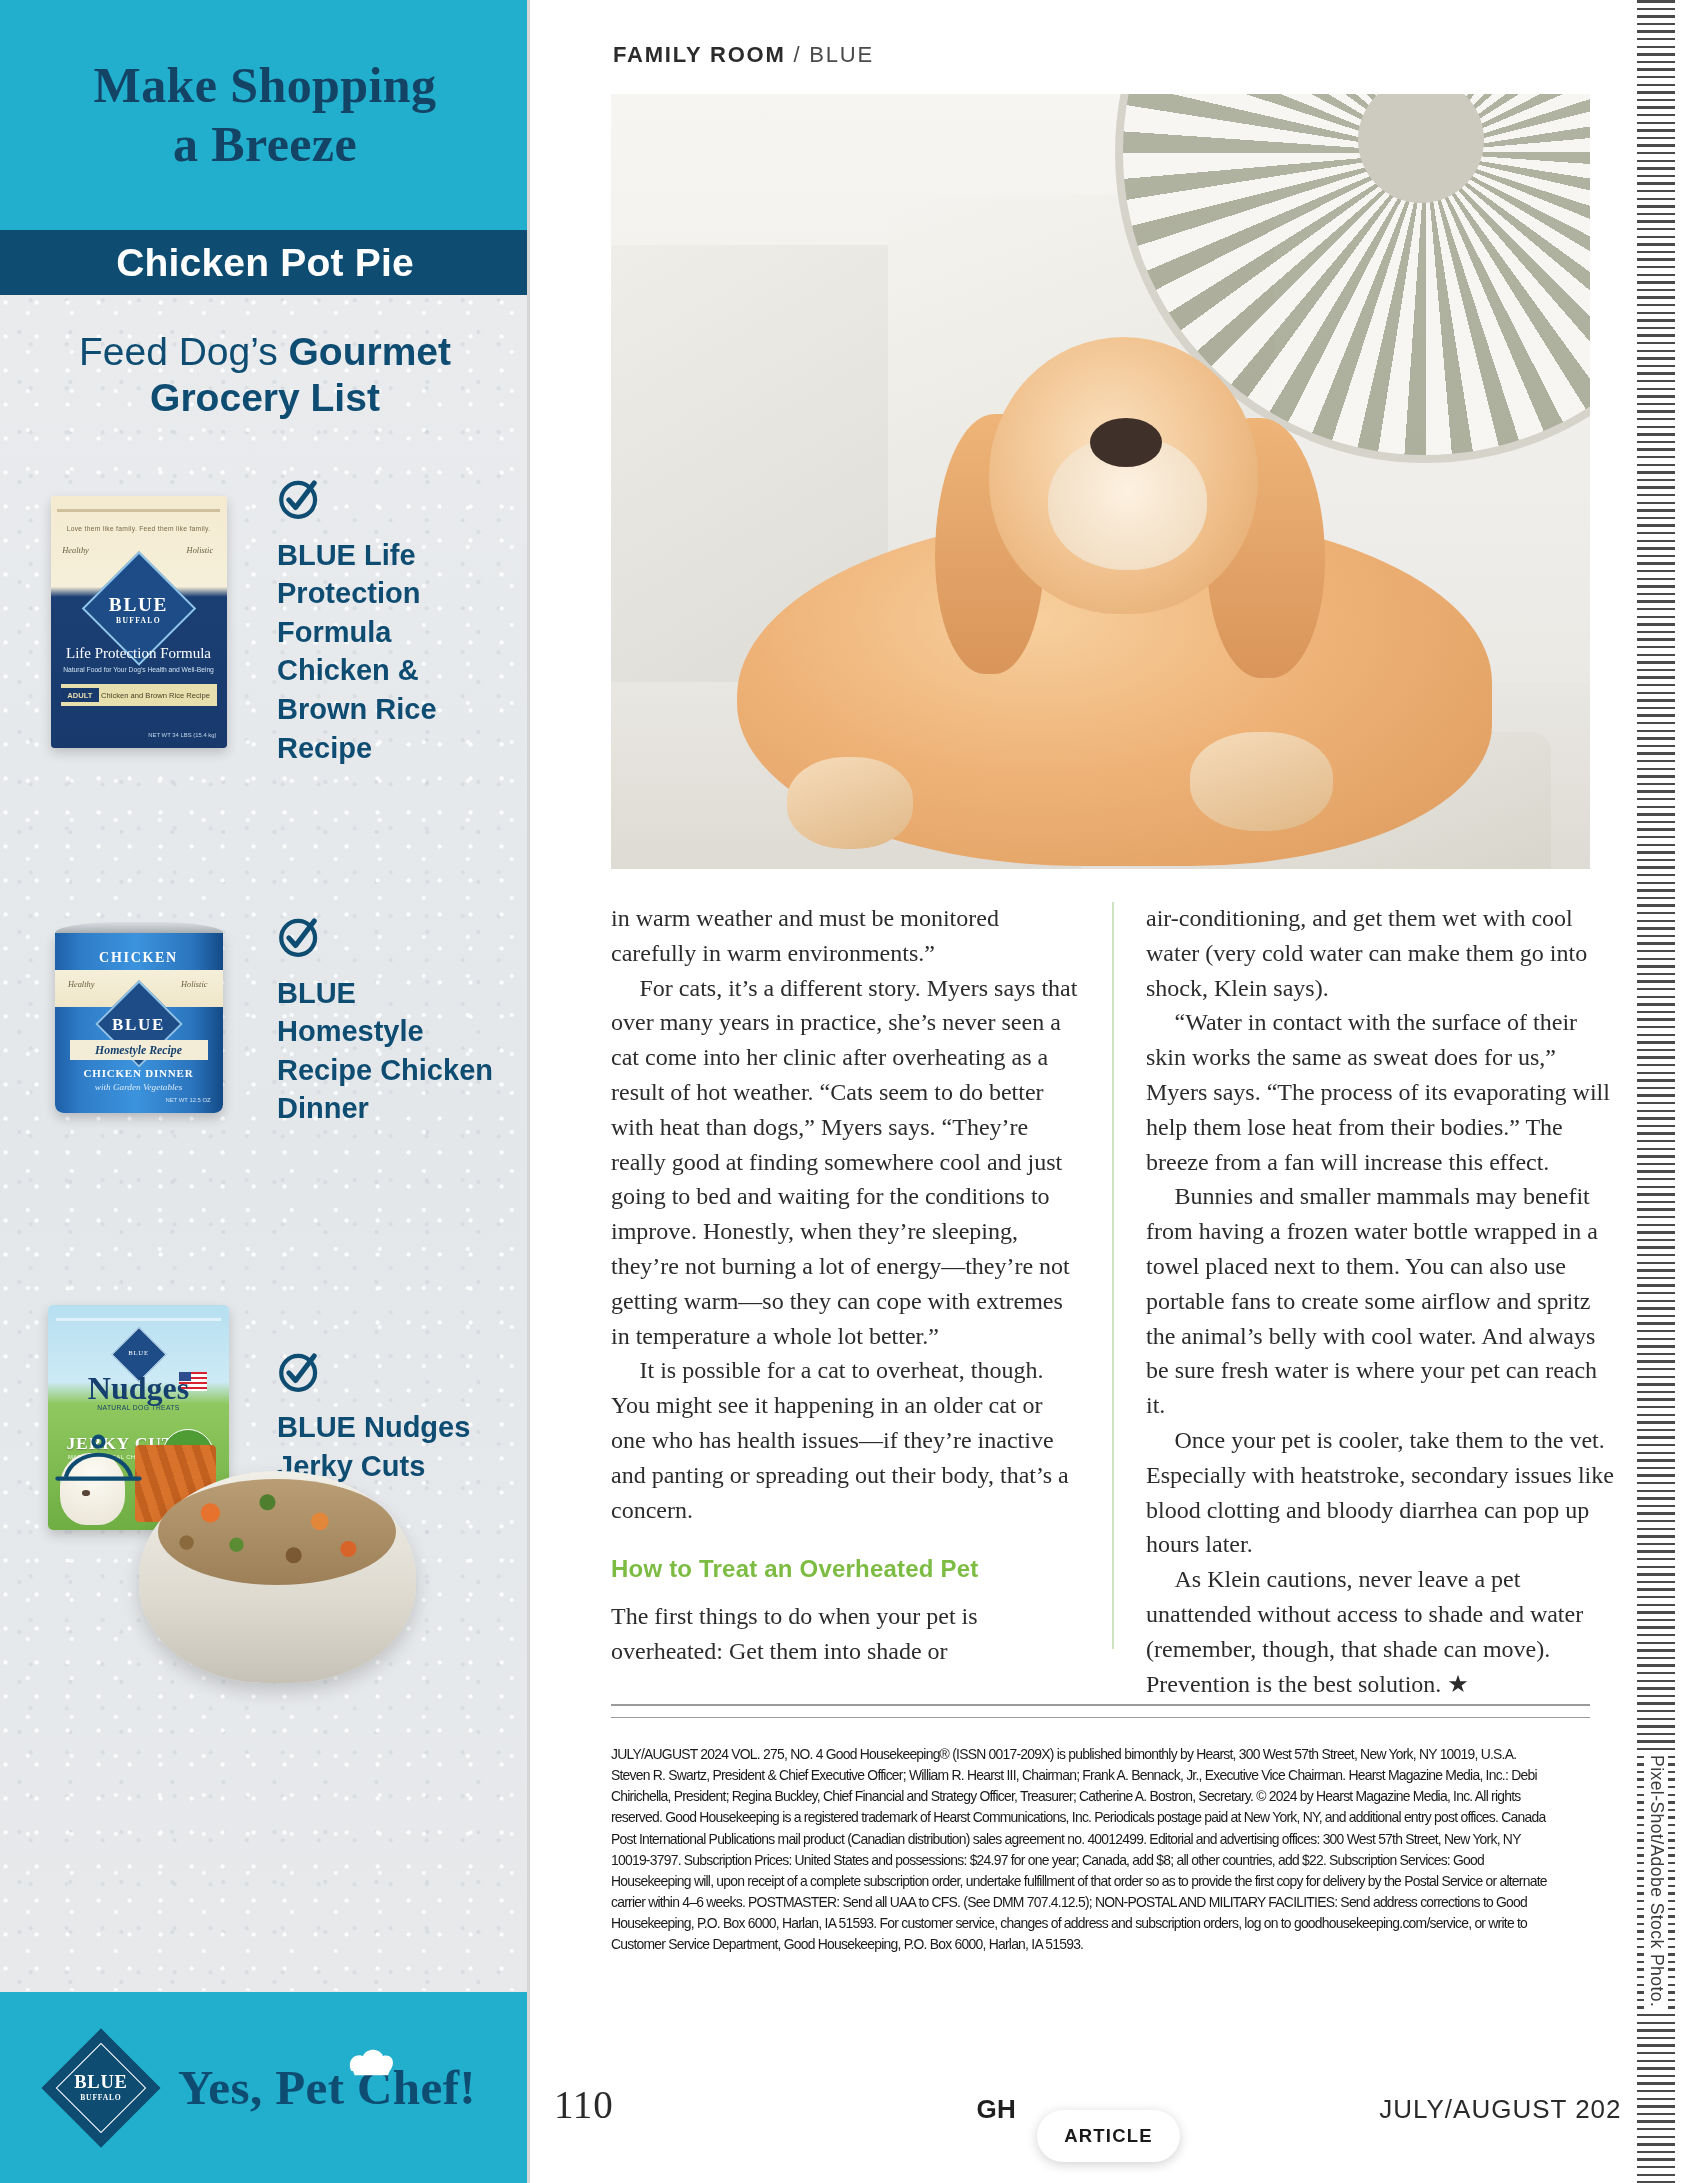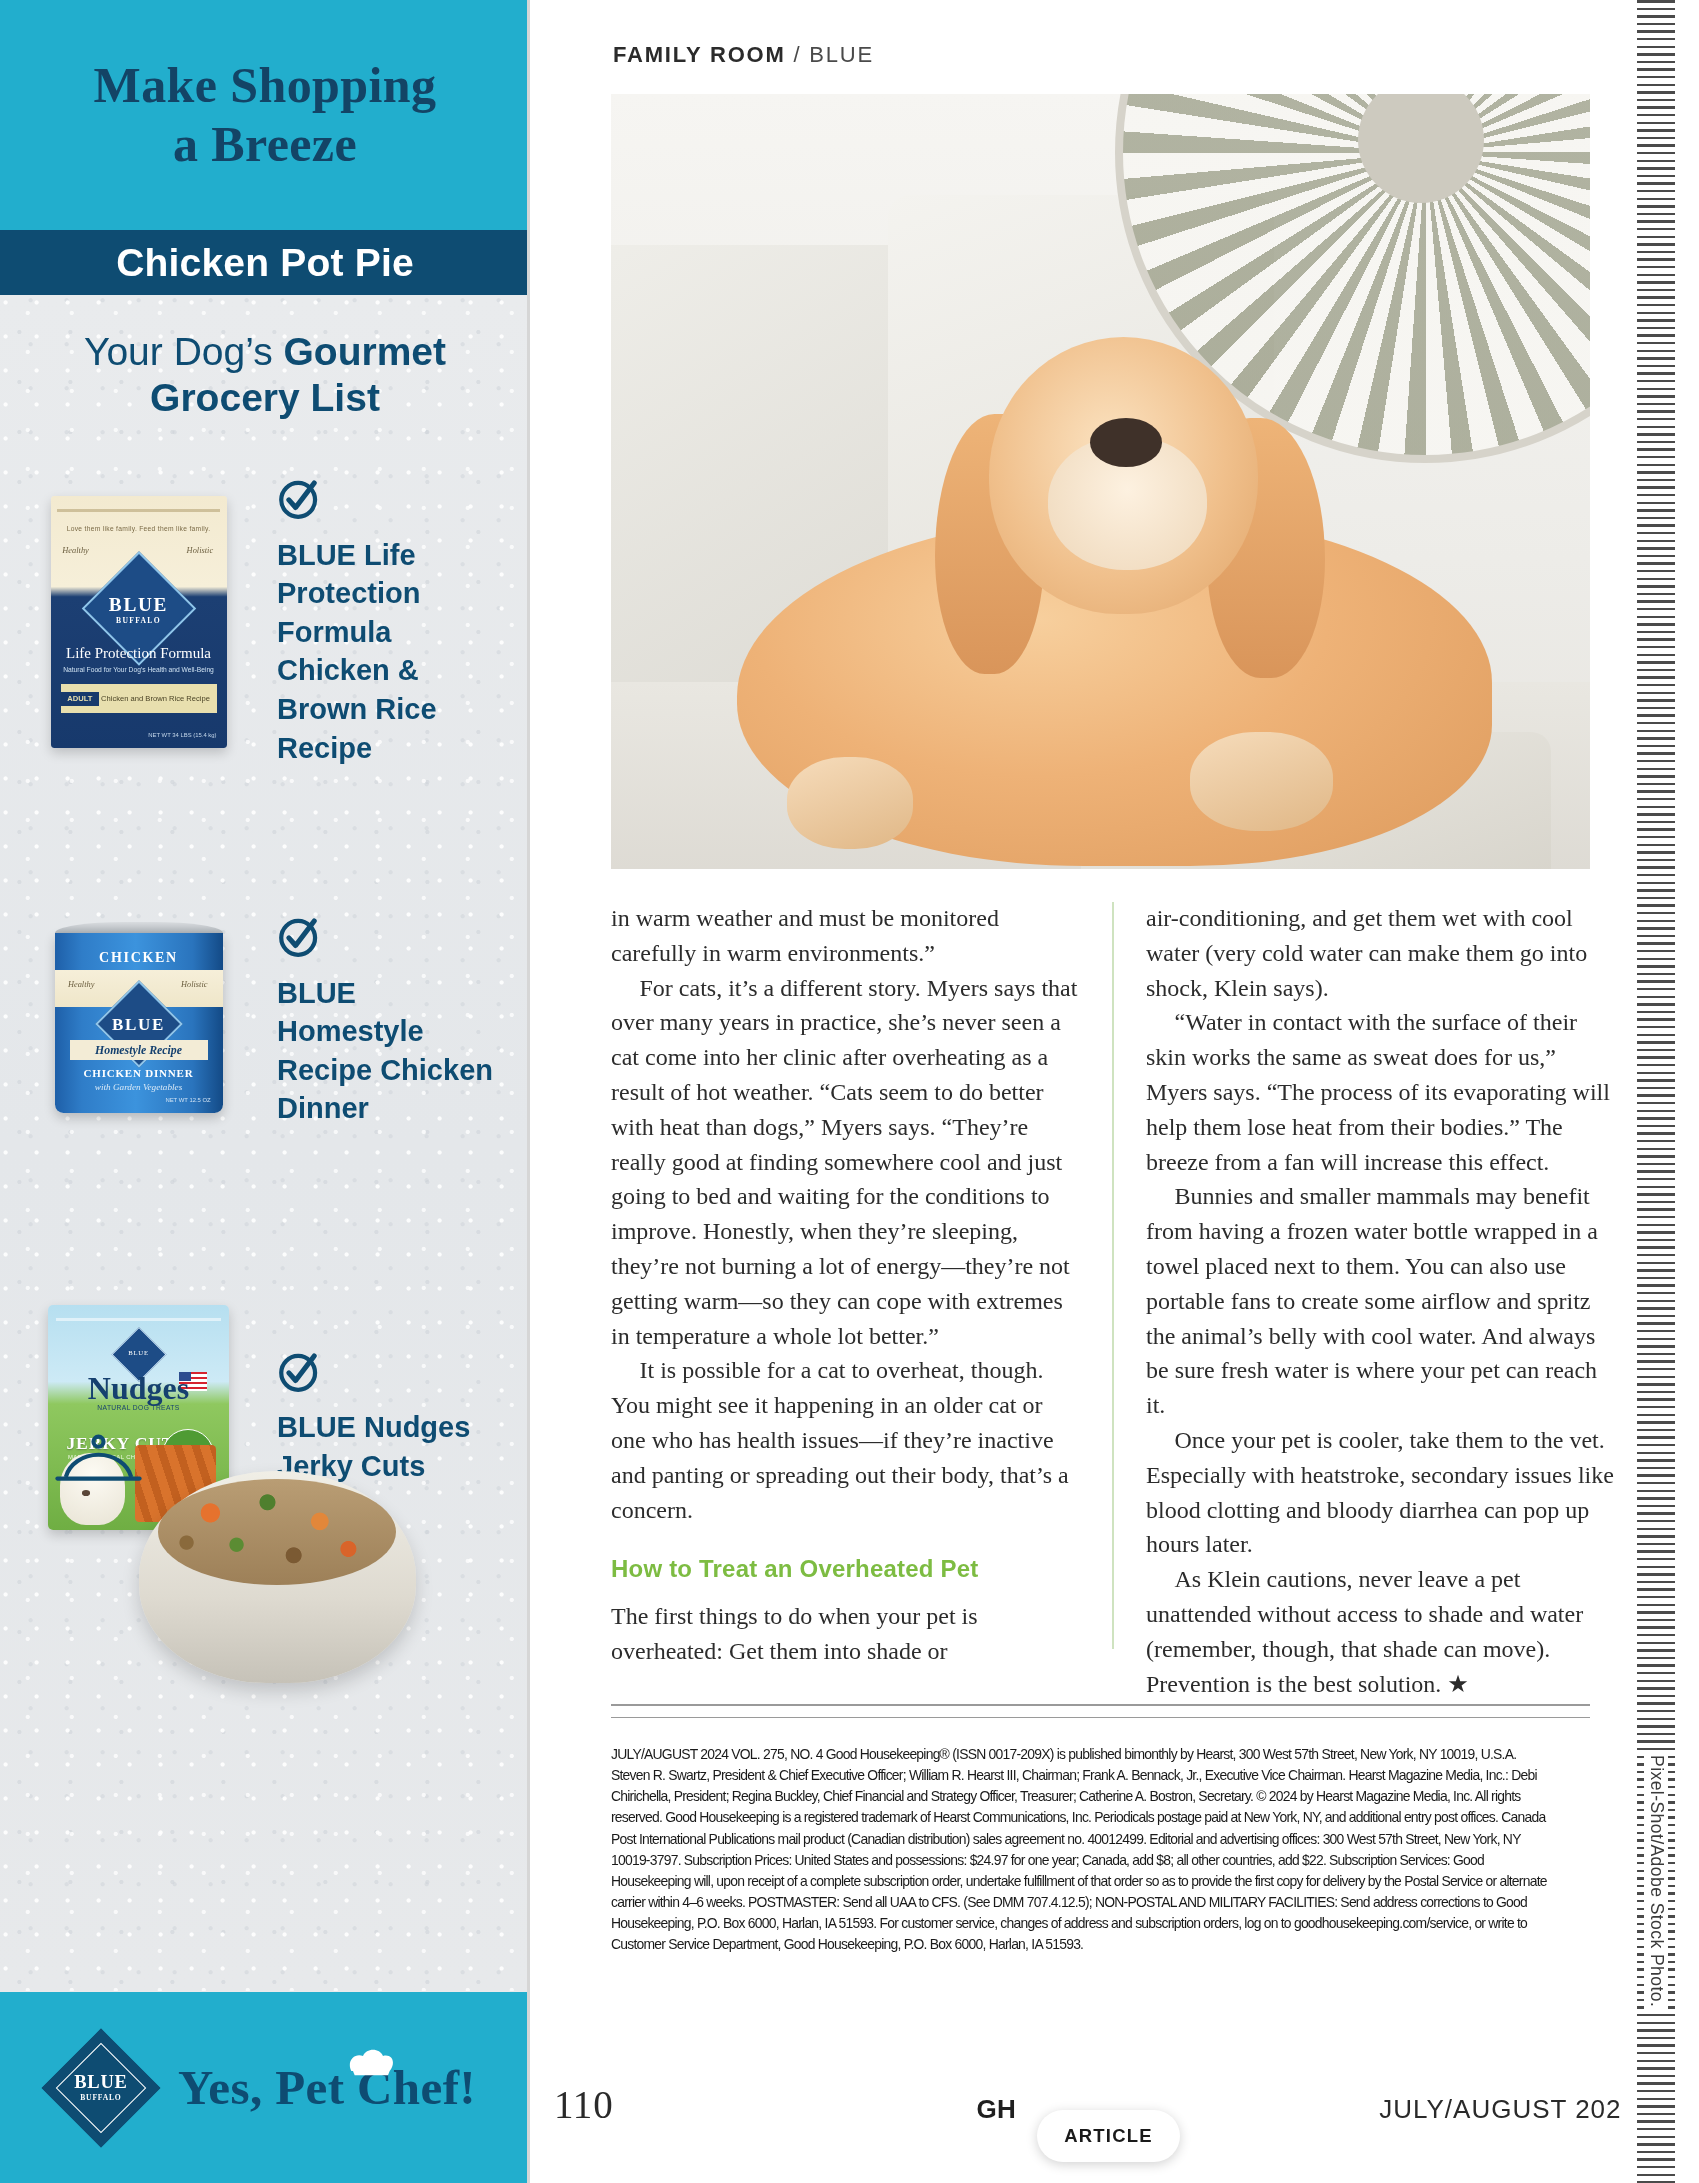--- a/index.html
+++ b/index.html
@@ -91,21 +91,21 @@
     border:2.5px solid #8fc4e8; box-shadow: inset 0 0 0 2.5px #1d4c86;
   }
   .bag-brand { position:absolute; left:0; right:0; top:99px; text-align:center;
     color:#fff; font-family:"Liberation Serif",serif; font-weight:bold;
     font-size:19.3px; letter-spacing:1.7px; line-height:1; }
   .bag-brand small { display:block; font-size:7.6px; letter-spacing:1.3px; margin-top:2.5px; }
   .bag-formula { position:absolute; left:0; right:0; top:149px; text-align:center;
     color:#fff; font-family:"Liberation Serif",serif; font-size:15px; }
   .bag-life { position:absolute; left:0; right:0; top:170px; text-align:center;
     color:#cfe2f2; font-size:6.7px; }
-  .bag-adult { position:absolute; left:10px; right:10px; top:188px; height:29px;
+  .bag-adult { position:absolute; left:10px; right:10px; top:188px; height:22px;
     background:#e8dfae; display:flex; align-items:center; }
   .bag-adult b { background:#17396c; color:#e8dfae; font-size:7.6px; padding:2.5px 6.7px; }
   .bag-adult span { font-size:7.6px; color:#4a4326; padding-left:2px; }
   .bag-netwt { position:absolute; right:10px; bottom:8.4px; color:#c3d6ea; font-size:5.9px;
     text-align:right; line-height:1.3; }
 
   
   .can { position:relative; width:168px; height:200px; }
   .can-lid { position:absolute; left:0; top:0; width:168px; height:22px;
     border-radius:84px/13.4px; background: linear-gradient(180deg,#d9dcdf,#a6acb2 60%,#c9ced3); }
@@ -332,21 +332,21 @@
     </div>
 
     <div class="ad-band">
       <div class="ad-band-label">Chicken Pot Pie</div>
     </div>
 
     <div class="ad-body"></div>
 
     <div class="ad-sub-title">
       <div>
-        <span class="thin">Your Dog’s </span><span class="bold">Gourmet</span>
+        <span class="thin">Feed Dog’s </span><span class="bold">Gourmet</span>
       </div>
       <div class="bold">Grocery List</div>
     </div>
 
     <div class="prod-row" style="top:477px;">
       <div class="prod-img-wrap">
         <div class="bag">
           <div class="bag-tiny">Love them like family. Feed them like family.</div>
           <div class="bag-healthy">Healthy</div>
           <div class="bag-holistic">Holistic</div>

